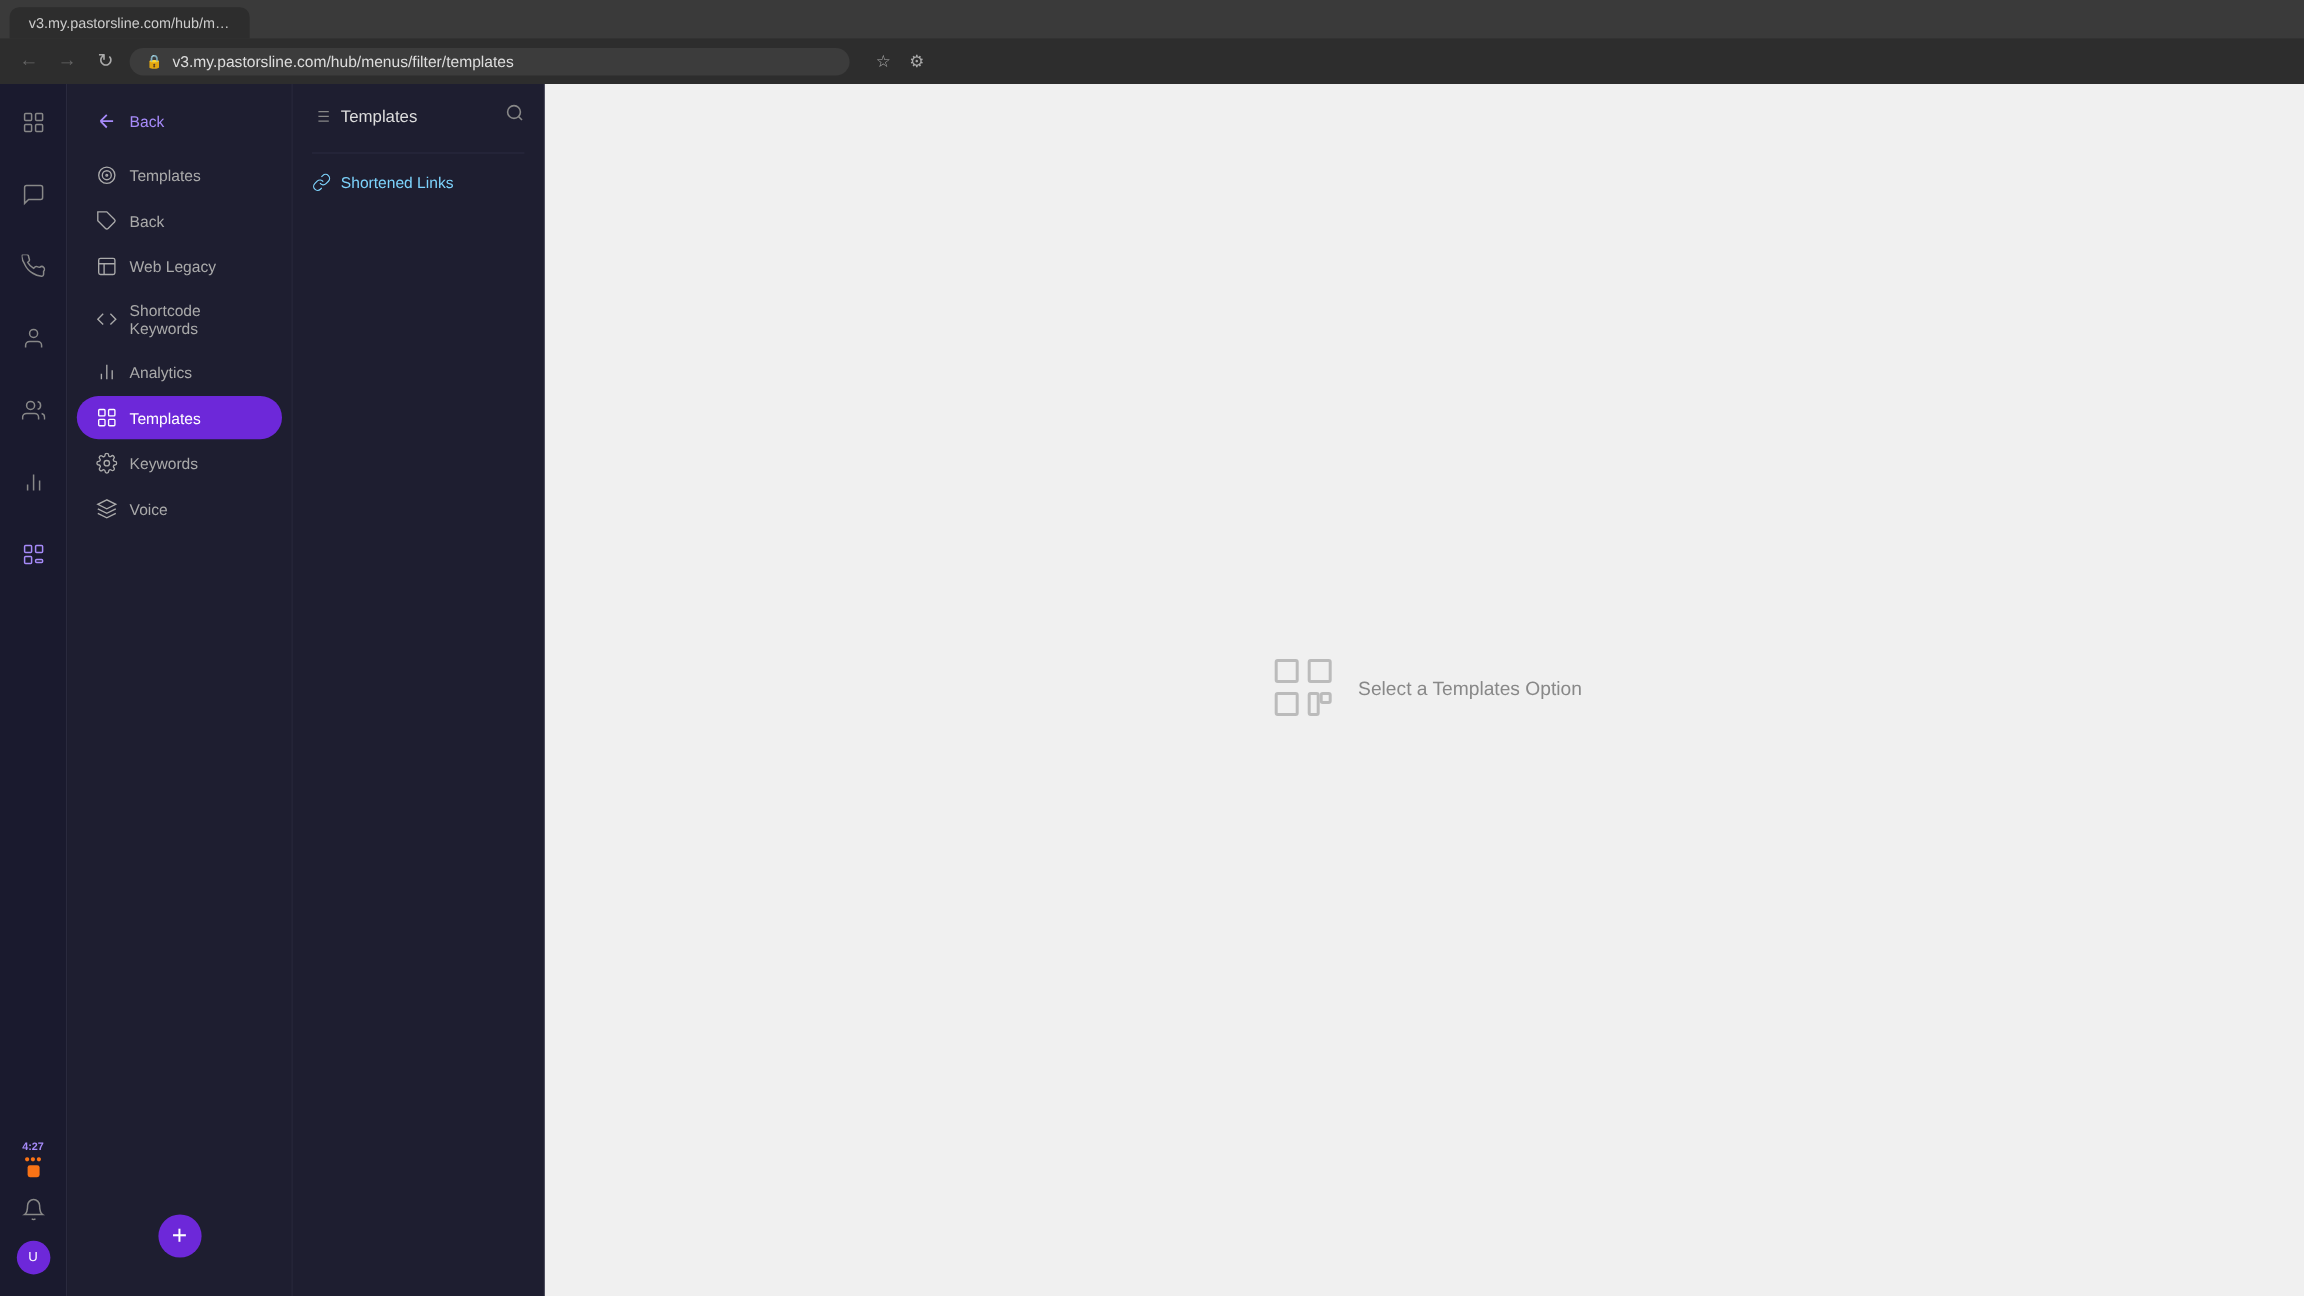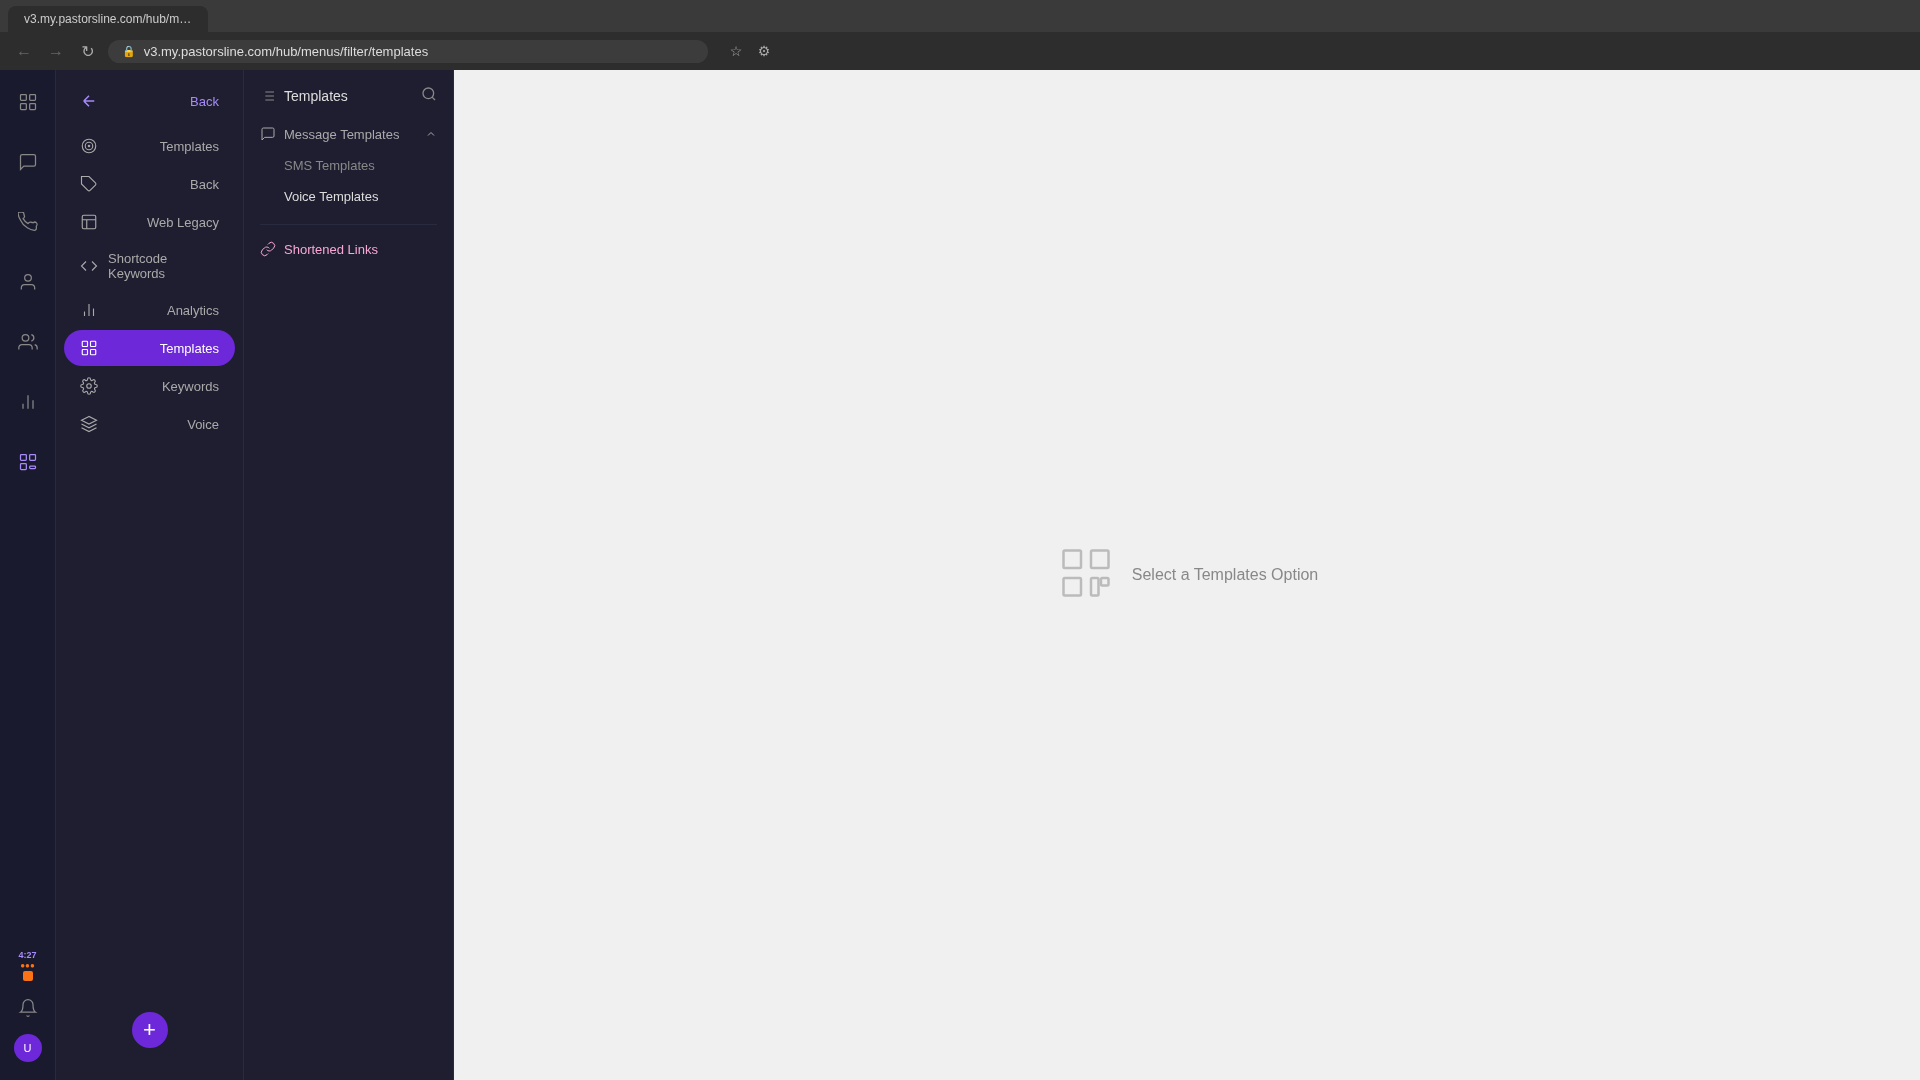--- a/index.html
+++ b/index.html
@@ -25,21 +25,21 @@
     .icon-bar-item { width: 40px; height: 40px; display: flex; align-items: center; justify-content: center; border-radius: 8px; color: #888; cursor: pointer; position: relative; }
     .icon-bar-item.active { color: #a78bfa; }
     .icon-bar-item svg { width: 20px; height: 20px; }
     .icon-bar-bottom { margin-top: auto; }
     .notification-badge { position: absolute; bottom: 4px; right: 4px; width: 8px; height: 8px; background: #f97316; border-radius: 50%; }
     .time-badge { font-size: 9px; color: #a78bfa; font-weight: bold; text-align: center; line-height: 1; }
     .avatar-small { width: 28px; height: 28px; border-radius: 50%; background: #6d28d9; display: flex; align-items: center; justify-content: center; font-size: 11px; color: white; }
 
     
     .nav-sidebar { width: 188px; background: #1e1e30; display: flex; flex-direction: column; padding: 12px 0; border-right: 1px solid #2a2a3e; flex-shrink: 0; }
-    .nav-item { display: flex; align-items: center; gap: 10px; padding: 9px 16px; cursor: pointer; color: #aaa; font-size: 13px; border-radius: 6px; margin: 1px 8px; justify-content: space-between; }
+    .nav-item { display: flex; align-items: center; gap: 10px; padding: 9px 16px; cursor: pointer; color: #aaa; font-size: 13px; border-radius: 6px; margin: 1px 8px; }
     .nav-item.active { background: #6d28d9; color: #fff; border-radius: 20px; }
     .nav-item svg { width: 18px; height: 18px; flex-shrink: 0; }
 
     
     .plus-btn { width: 36px; height: 36px; background: #6d28d9; border-radius: 50%; display: flex; align-items: center; justify-content: center; color: white; font-size: 22px; cursor: pointer; margin: 8px auto; }
 
     
     .templates-panel { width: 210px; background: #1e1e30; border-right: 1px solid #2a2a3e; flex-shrink: 0; display: flex; flex-direction: column; }
     .templates-header { display: flex; align-items: center; justify-content: space-between; padding: 16px 16px 12px; }
     .templates-header-left { display: flex; align-items: center; gap: 8px; color: #ddd; font-size: 14px; font-weight: 500; }
@@ -47,21 +47,21 @@
 
     .templates-section { padding: 0 0 4px; }
     .section-header { display: flex; align-items: center; gap: 8px; padding: 8px 16px; color: #aaa; font-size: 13px; cursor: pointer; }
     .section-header svg { width: 16px; height: 16px; }
 
     .sub-item { padding: 8px 16px 8px 40px; color: #888; font-size: 13px; cursor: pointer; }
     .sub-item.active { color: #ddd; font-weight: 500; }
 
     .divider { height: 1px; background: #2a2a3e; margin: 8px 16px; }
 
-    .shortened-links-item { display: flex; align-items: center; gap: 8px; padding: 8px 16px; color: #f9a8d4; font-size: 13px; cursor: pointer; }
+    .shortened-links-item { display: flex; align-items: center; gap: 8px; padding: 8px 16px; color: #7dd3fc; font-size: 13px; cursor: pointer; }
     .shortened-links-item svg { width: 16px; height: 16px; }
 
     
     .main-content { flex: 1; background: #f0f0f0; display: flex; align-items: center; justify-content: center; }
     .empty-state { display: flex; flex-direction: row; align-items: center; gap: 16px; color: #999; }
     .empty-state-icon { color: #bbb; }
     .empty-state-text { font-size: 16px; color: #888; }
   </style>
 </head>
 <body>
@@ -242,37 +242,20 @@
         <span>Templates</span>
       </div>
       <div class="search-btn">
         <svg width="16" height="16" viewBox="0 0 24 24" fill="none" stroke="currentColor" stroke-width="2">
           <circle cx="11" cy="11" r="8"></circle>
             <line x1="21" y1="21" x2="16.65" y2="16.65"></line>
         </svg>
       </div>
     </div>
 
-    <div class="templates-section">
-      <div class="section-header">
-        <svg viewBox="0 0 24 24" fill="none" stroke="currentColor" stroke-width="1.5">
-          <path d="M21 15a2 2 0 01-2 2H7l-4 4V5a2 2 0 012-2h14a2 2 0 012 2z"></path>
-        </svg>
-        <span>Message Templates</span>
-        <svg viewBox="0 0 24 24" fill="none" stroke="currentColor" stroke-width="2" style="width:12px;height:12px;margin-left:auto;">
-          <polyline points="18 15 12 9 6 15"></polyline>
-        </svg>
-      </div>
-      <div class="sub-item">
-        <span>SMS Templates</span>
-      </div>
-      <div class="sub-item active">
-        <span>Voice Templates</span>
-      </div>
-    </div>
 
     <div class="divider"></div>
 
     <div class="shortened-links-item">
       <svg viewBox="0 0 24 24" fill="none" stroke="currentColor" stroke-width="1.5">
         <path d="M10 13a5 5 0 007.54.54l3-3a5 5 0 00-7.07-7.07l-1.72 1.71"></path>
         <path d="M14 11a5 5 0 00-7.54-.54l-3 3a5 5 0 007.07 7.07l1.71-1.71"></path>
       </svg>
       <span>Shortened Links</span>
     </div>

